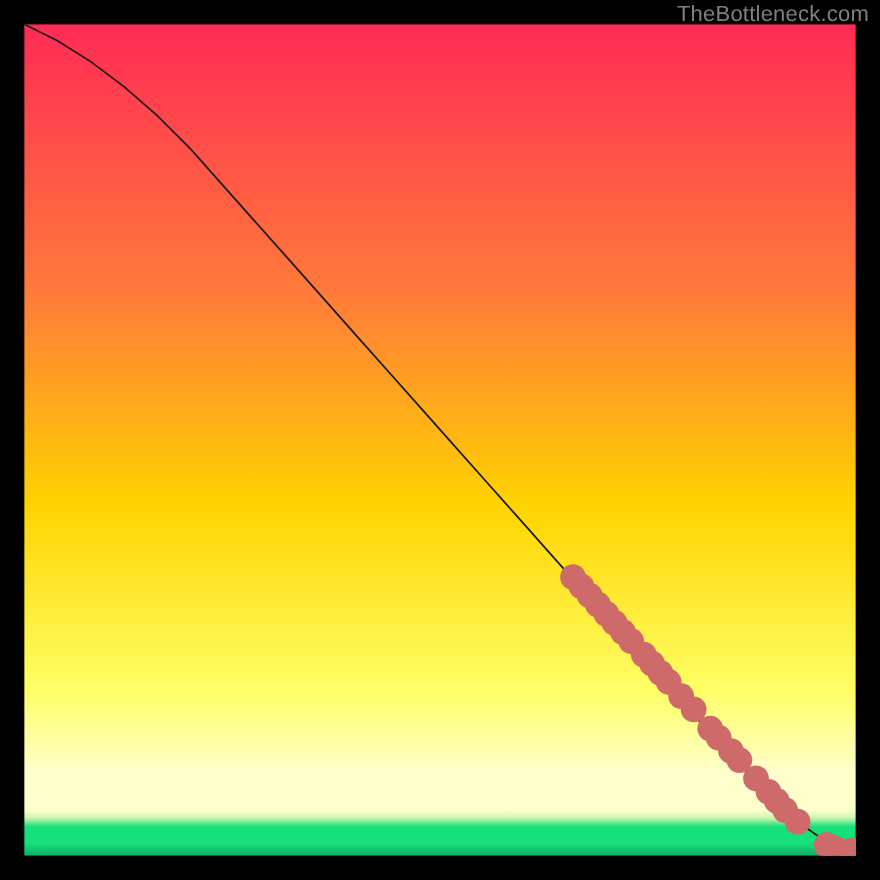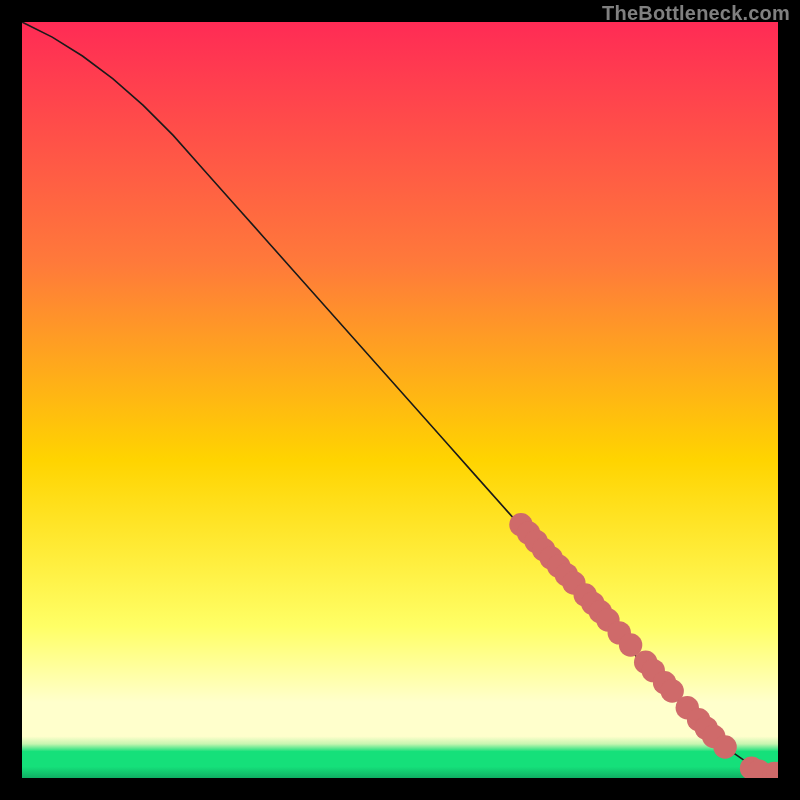--- a/index.html
+++ b/index.html
@@ -26,21 +26,21 @@
     width: 756px;
     height: 756px;
     
   }
   .attribution {
     position: absolute;
     top: 2px;
     right: 10px;
     color: #808080;
     font-size: 20px;
-    font-weight: 700;
+    font-weight: 400;
     letter-spacing: 0.2px;
   }
   svg {
     display: block;
   }
 </style>
 </head>
 <body>
 
 <div class="frame">

